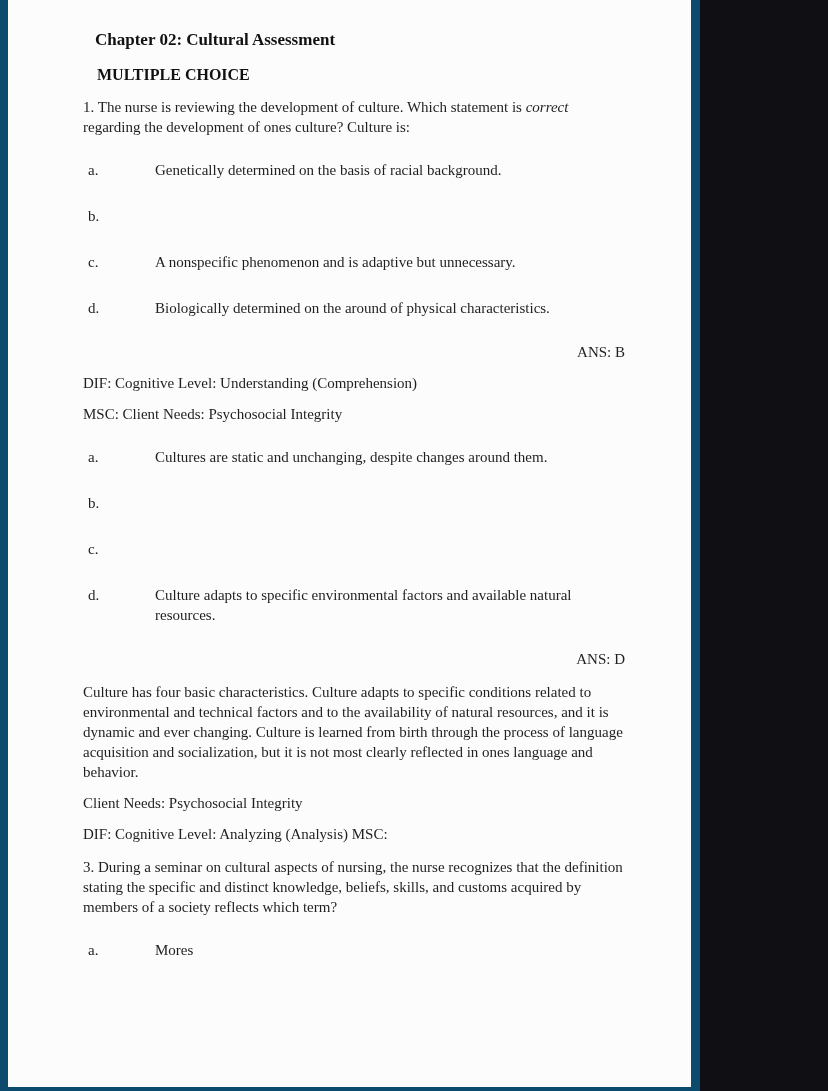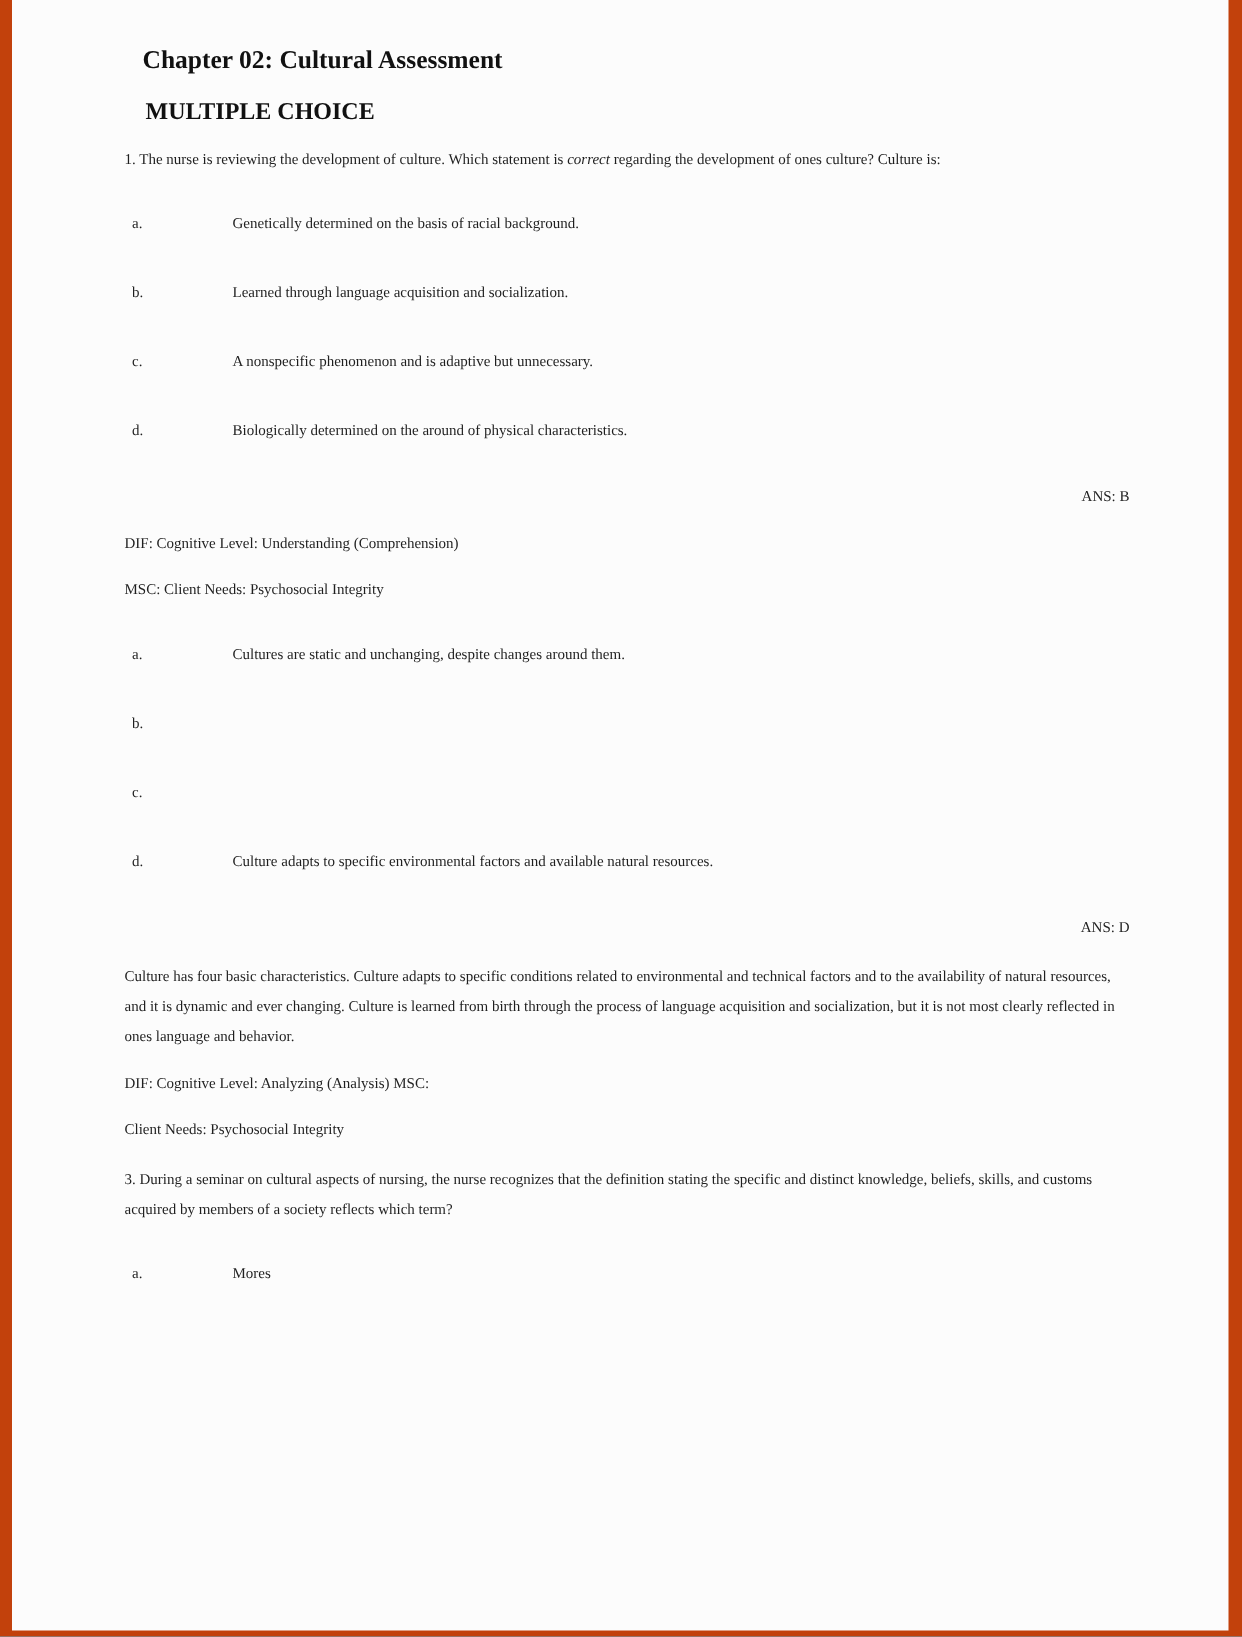--- a/index.html
+++ b/index.html
@@ -2,23 +2,23 @@
 <html><head>
 <meta charset="utf-8">
 <style>
   html, body { margin: 0; padding: 0; }
   body {
     font-family: "Liberation Serif", "DejaVu Serif", serif;
     background: #101014;
   }
   .screen {
     position: relative;
-    width: 828px;
+    width: 700px;
     height: 1091px;
-    background: #c2410c;
+    background: #0c4a6e;
     overflow: hidden;
   }
   .page {
     position: absolute;
     left: 8px;
     top: 0;
     right: 9px;
     bottom: 4px;
     background: #fcfcfc;
     color: #1f1f1f;
@@ -36,21 +36,21 @@
   .section-heading {
     margin: 14px 0 0 0;
     padding-left: 14px;
     font-size: 16px;
     line-height: 18px;
     font-weight: bold;
     color: #111;
   }
   p { margin: 0; }
   .body-text {
-    font-size: 10px;
+    font-size: 15px;
     line-height: 20px;
   }
   .q-stem { margin-top: 13px; max-width: 662px; }
   .q-stem em { font-style: italic; }
   .opt {
     display: flex;
     margin-top: 26px;
     padding-left: 5px;
   }
   .opt-first { margin-top: 23px; }
@@ -72,21 +72,20 @@
     <h2 class="section-heading">MULTIPLE CHOICE</h2>
 
     <div>
       <p class="body-text q-stem"><span>1.</span><span> The nurse is reviewing the development of culture. Which statement is </span><em>correct</em><span> regarding the development of ones culture? Culture is:</span></p>
       <div class="body-text opt opt-first">
         <span class="opt-letter">a.</span>
         <span class="opt-text">Genetically determined on the basis of racial background.</span>
       </div>
       <div class="body-text opt">
         <span class="opt-letter">b.</span>
-        <span class="opt-text">Learned through language acquisition and socialization.</span>
       </div>
       <div class="body-text opt">
         <span class="opt-letter">c.</span>
         <span class="opt-text">A nonspecific phenomenon and is adaptive but unnecessary.</span>
       </div>
       <div class="body-text opt">
         <span class="opt-letter">d.</span>
         <span class="opt-text">Biologically determined on the around of physical characteristics.</span>
       </div>
       <p class="body-text ans">ANS: B</p>
@@ -104,22 +103,22 @@
       </div>
       <div class="body-text opt">
         <span class="opt-letter">c.</span>
       </div>
       <div class="body-text opt">
         <span class="opt-letter">d.</span>
         <span class="opt-text">Culture adapts to specific environmental factors and available natural resources.</span>
       </div>
       <p class="body-text ans">ANS: D</p>
       <p class="body-text rationale">Culture has four basic characteristics. Culture adapts to specific conditions related to environmental and technical factors and to the availability of natural resources, and it is dynamic and ever changing. Culture is learned from birth through the process of language acquisition and socialization, but it is not most clearly reflected in ones language and behavior.</p>
+      <p class="body-text meta">Client Needs: Psychosocial Integrity</p>
       <p class="body-text meta">DIF: Cognitive Level: Analyzing (Analysis) MSC:</p>
-      <p class="body-text meta">Client Needs: Psychosocial Integrity</p>
     </div>
 
     <div>
       <p class="body-text q-stem"><span>3.</span><span> During a seminar on cultural aspects of nursing, the nurse recognizes that the definition stating the specific and distinct knowledge, beliefs, skills, and customs acquired by members of a society reflects which term?</span><em></em><span></span></p>
       <div class="body-text opt opt-first">
         <span class="opt-letter">a.</span>
         <span class="opt-text">Mores</span>
       </div>
     </div>
 

